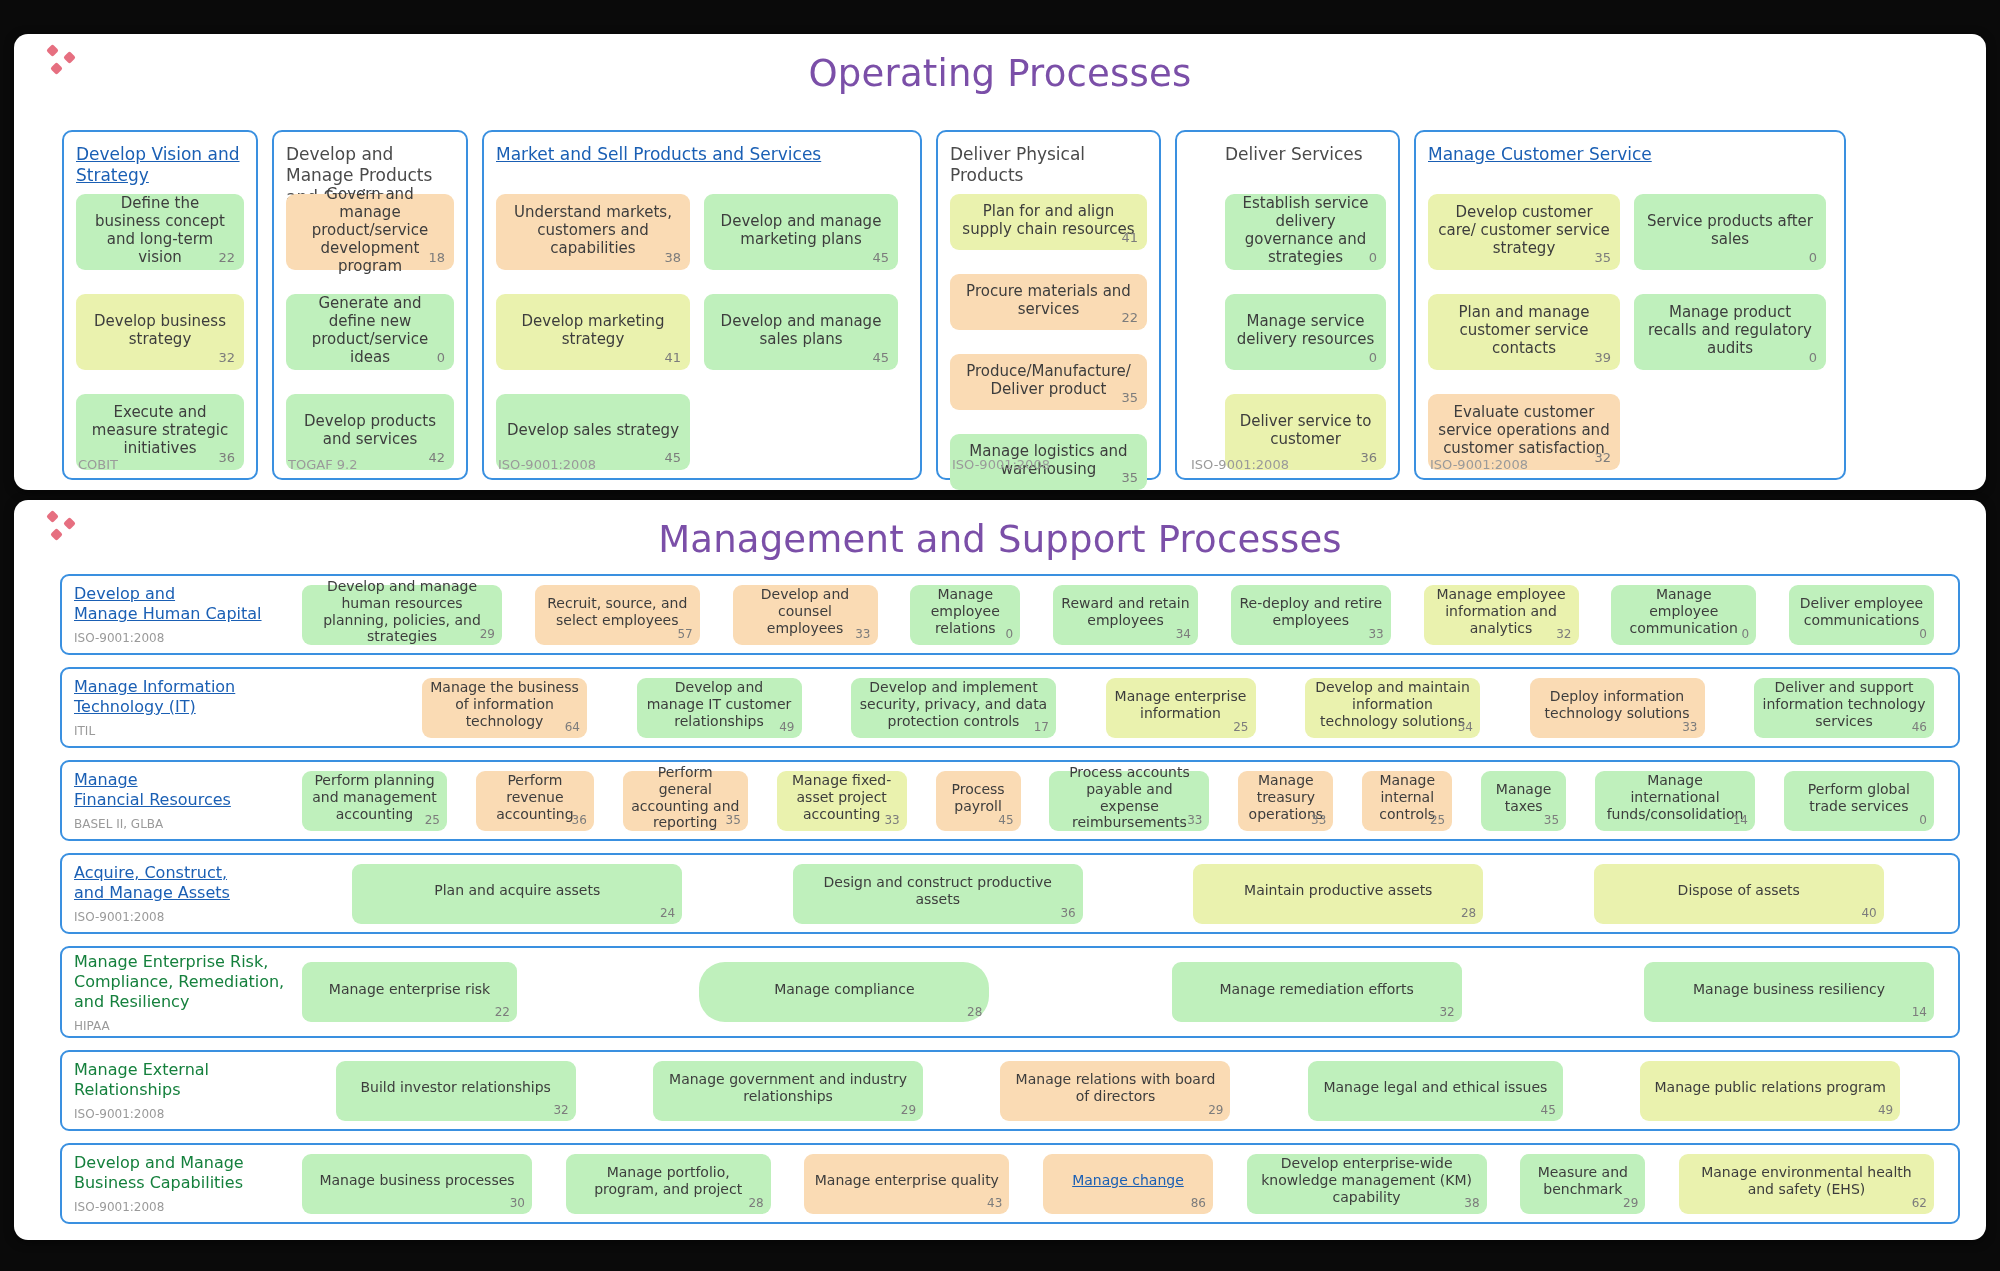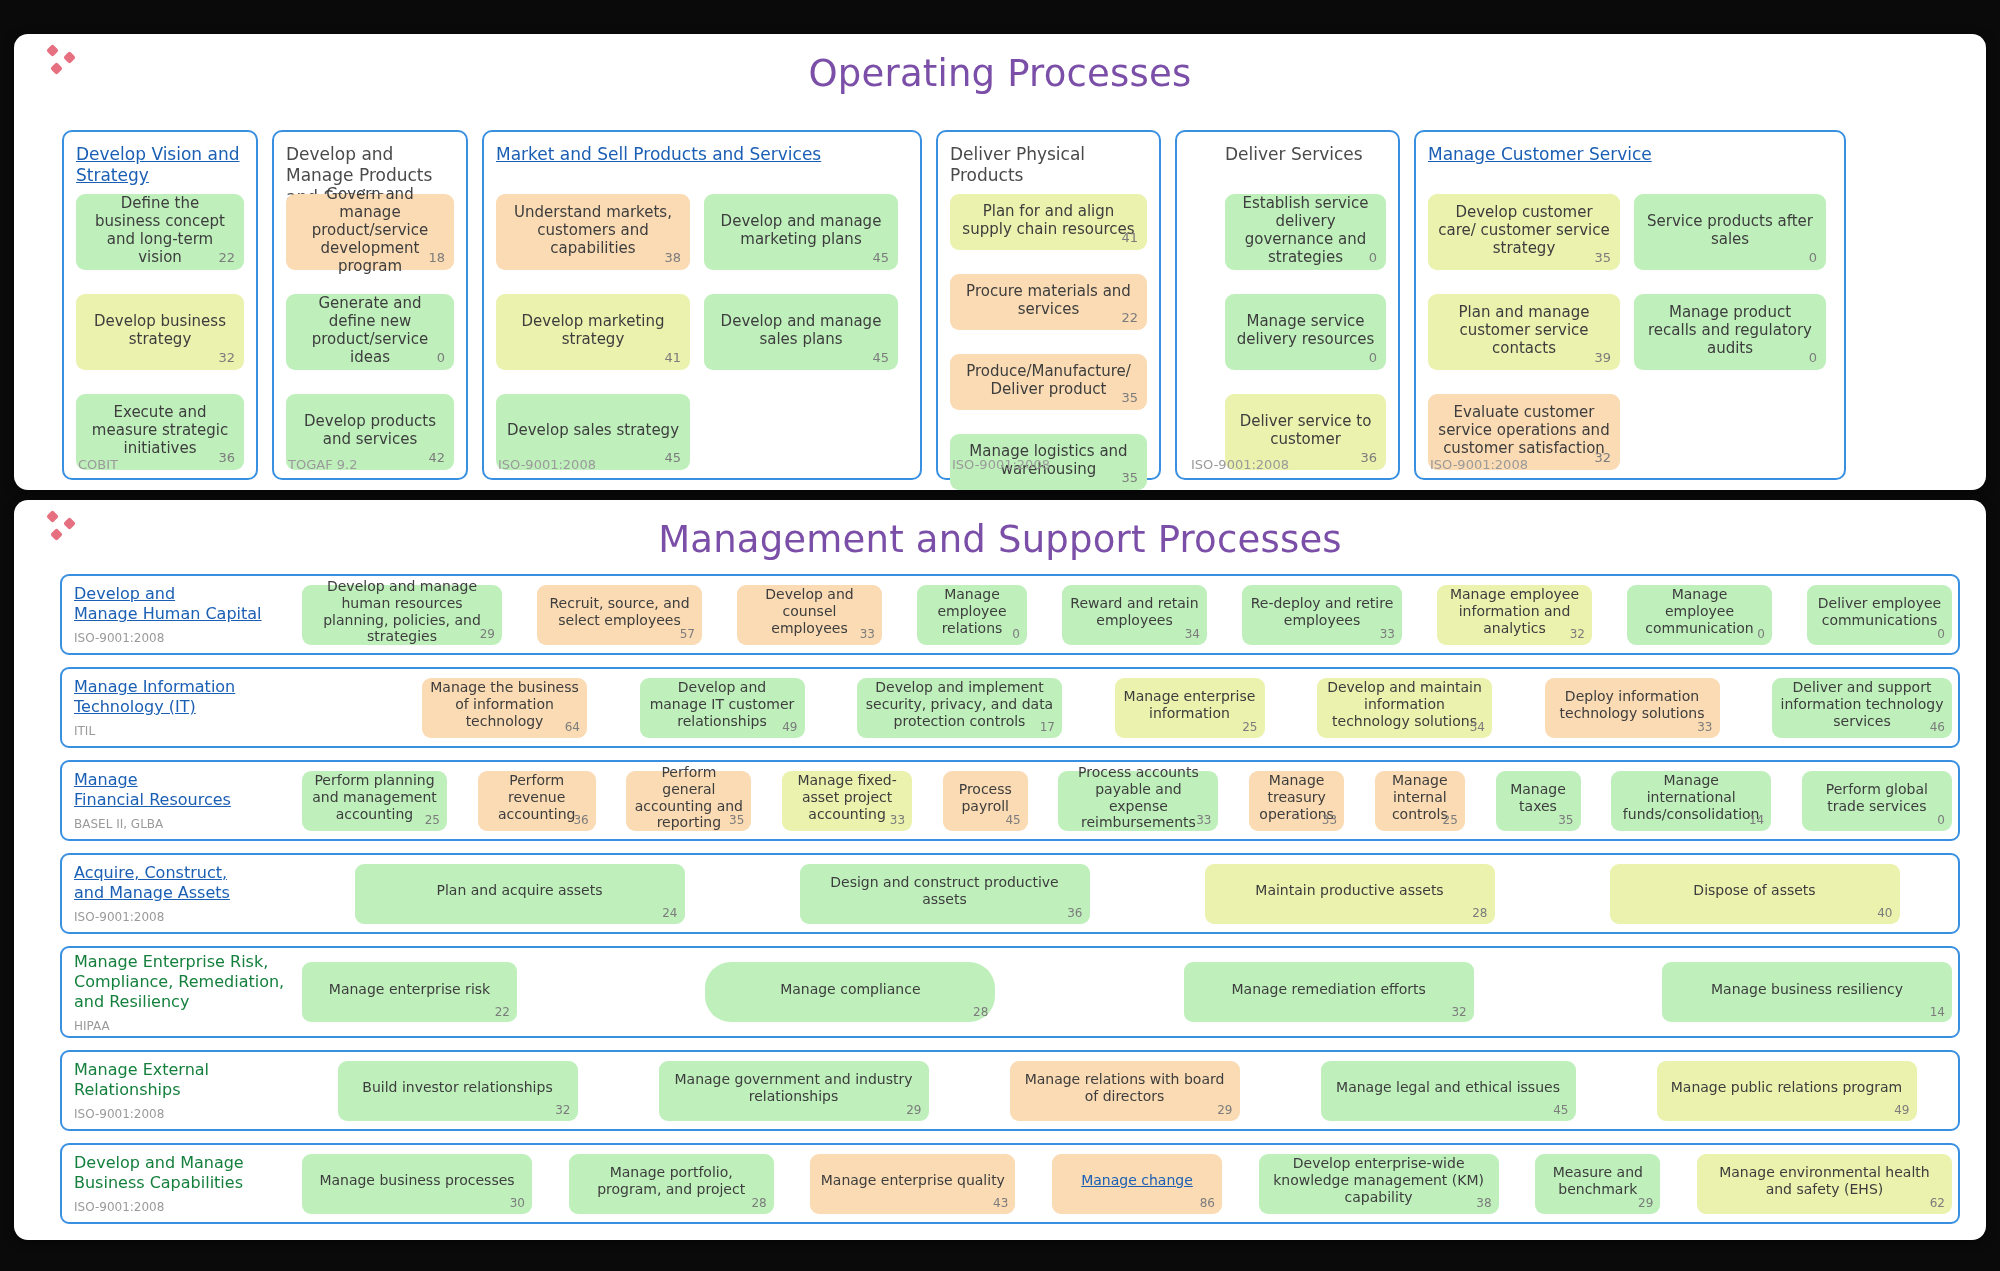--- a/index.html
+++ b/index.html
@@ -91,21 +91,21 @@
     display:flex;flex-direction:column;gap:12px;
   }
   .sup-row{
     position:relative;
     border:2px solid #3a90e0;
     border-radius:9px;
     background:#fff;
     height:92px;
     box-sizing:border-box;
     display:flex;align-items:center;
-    padding:0 6px 0 0;
+    padding:0 24px 0 0;
   }
   .row-head{
     width:240px;flex:0 0 240px;
     padding:6px 10px 6px 12px;box-sizing:border-box;
     align-self:stretch;display:flex;flex-direction:column;justify-content:center;
   }
   .row-head .rh-title{font-size:16px;line-height:1.25;color:#15803d;}
   .row-head .rh-title.link{color:#1a5fb4;text-decoration:underline;}
   .row-head .rh-std{font-size:12px;color:#9a9a9a;margin-top:7px;}
   .row-cards{

